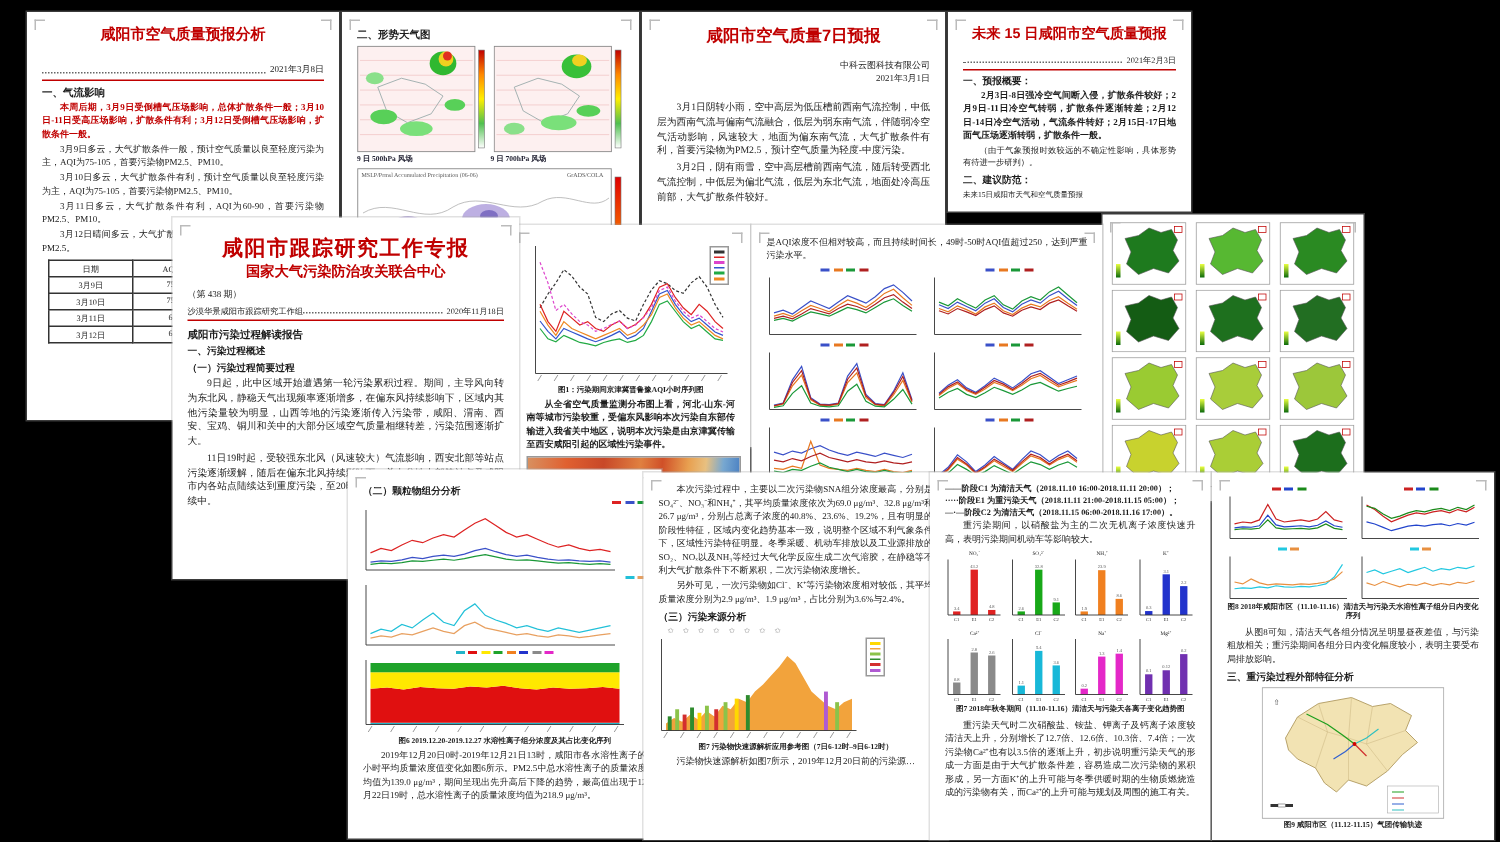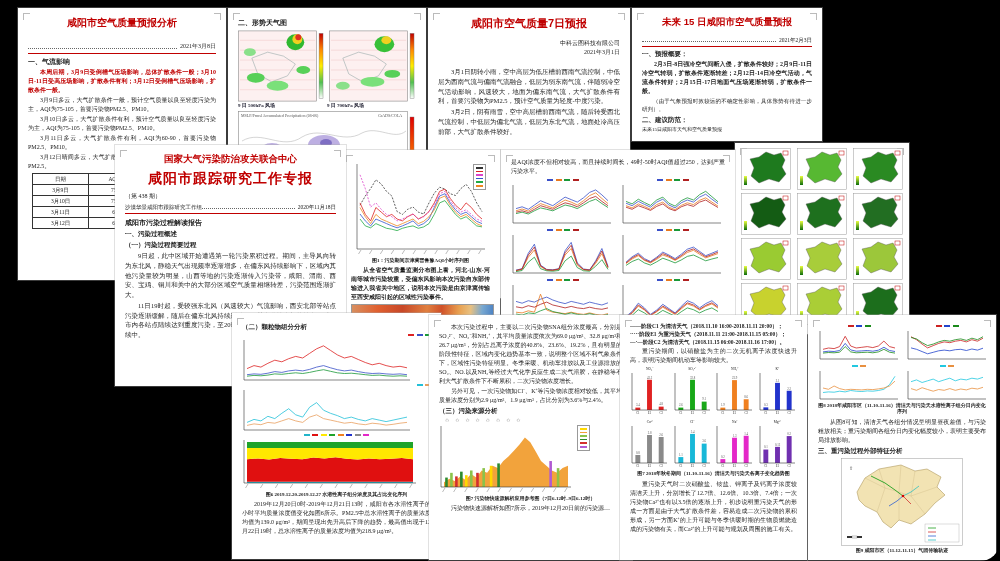--- a/index.html
+++ b/index.html
@@ -1,28 +1,28 @@
 <!DOCTYPE html>
 <html><head>
 <meta charset="utf-8">
 <style>
   html,body{margin:0;padding:0;background:#000;}
   #screen{position:relative;width:1000px;height:561px;background:#000;overflow:hidden;
-          font-family:"Liberation Serif",serif;border-radius:20px;}
+          font-family:"Liberation Serif",serif;}
   .page{position:absolute;background:#fff;color:#1c1c1c;box-sizing:border-box;
         padding:8px 10px;box-shadow:0 0 0 1px rgba(170,170,170,.35);}
   .page::before{content:"";position:absolute;left:5px;top:5px;width:6px;height:6px;
         border-left:1px solid #bbb;border-top:1px solid #bbb;}
   .page::after{content:"";position:absolute;right:5px;top:5px;width:6px;height:6px;
         border-right:1px solid #bbb;border-top:1px solid #bbb;}
   
   #pa{left:18px;top:8px;width:208px;height:272px;z-index:1}
   #pb{left:228px;top:8px;width:198px;height:296px;z-index:1}
   #pc{left:428px;top:8px;width:202px;height:290px;z-index:1}
-  #pd{left:632px;top:8px;width:190px;height:133px;z-index:1}
+  #pd{left:632px;top:8px;width:162px;height:133px;z-index:1}
   #pe{left:735px;top:143px;width:174px;height:191px;z-index:2;padding:5px}
   #pg{left:341px;top:150px;width:159px;height:330px;z-index:2}
   #pl{left:501px;top:150px;width:234px;height:330px;z-index:2}
   #pf{left:115px;top:145px;width:231px;height:241px;z-index:3}
   #ph{left:232px;top:313px;width:209px;height:246px;z-index:4}
   #pi{left:429px;top:315px;width:203px;height:245px;z-index:4}
   #pj{left:620px;top:315px;width:187px;height:245px;z-index:4}
   #pk{left:808px;top:315px;width:188px;height:245px;z-index:4}
   
   .rtitle{color:#c00000;font-weight:bold;text-align:center;font-family:"Liberation Sans",sans-serif;}
@@ -293,22 +293,22 @@
           <rect x="0.5" y="0.5" width="49" height="41" fill="#fff" stroke="#999" stroke-width="0.5"></rect>
           <path d="M25,4 L33,7 L40,5 L44,12 L41,19 L45,26 L38,34 L28,31 L18,35 L10,28 L13,20 L9,11 L18,9 Z" stroke="#555" stroke-width="0.4" fill="#1c6e1c"></path>
           <rect x="42" y="3" width="5" height="4" fill="#fff" stroke="#c00000" stroke-width="0.5"></rect>
           <rect x="3" y="28" width="3" height="9" fill="url(#gb)"></rect>
         </svg>
     </div>
     <div class="f45" style="margin-top:2px">…2018.11.11 20:00 时</div>
   </div>
 
   <div class="page" id="pf">
+    <div class="rtitle f14" style="margin-top:4px;letter-spacing:1px">咸阳市跟踪研究工作专报</div>
     <div class="rtitle f95">国家大气污染防治攻关联合中心</div>
-    <div class="rtitle f14" style="margin-top:4px;letter-spacing:1px">咸阳市跟踪研究工作专报</div>
     <div class="ctr f6" style="margin-top:4px">（第 438 期）</div>
     <div class="dot f55" style="border-bottom:1.8px solid #c00000;padding-bottom:2px;margin-top:3px">
       <span>沙漠华景咸阳市跟踪研究工作组</span>
         <i></i>
         <span>2020年11月18日</span>
     </div>
     <div class="ctr f7" style="font-weight:bold;margin-top:4px">咸阳市污染过程解读报告</div>
     <div class="h f65">一、污染过程概述</div>
     <div class="h f65">（一）污染过程简要过程</div>
     <p class="p f65">9日起，此中区域开始遭遇第一轮污染累积过程。期间，主导风向转为东北风，静稳天气出现频率逐渐增多，在偏东风持续影响下，区域内其他污染量较为明显，山西等地的污染逐渐传入污染带，咸阳、渭南、西安、宝鸡、铜川和关中的大部分区域空气质量相继转差，污染范围逐渐扩大。</p>

